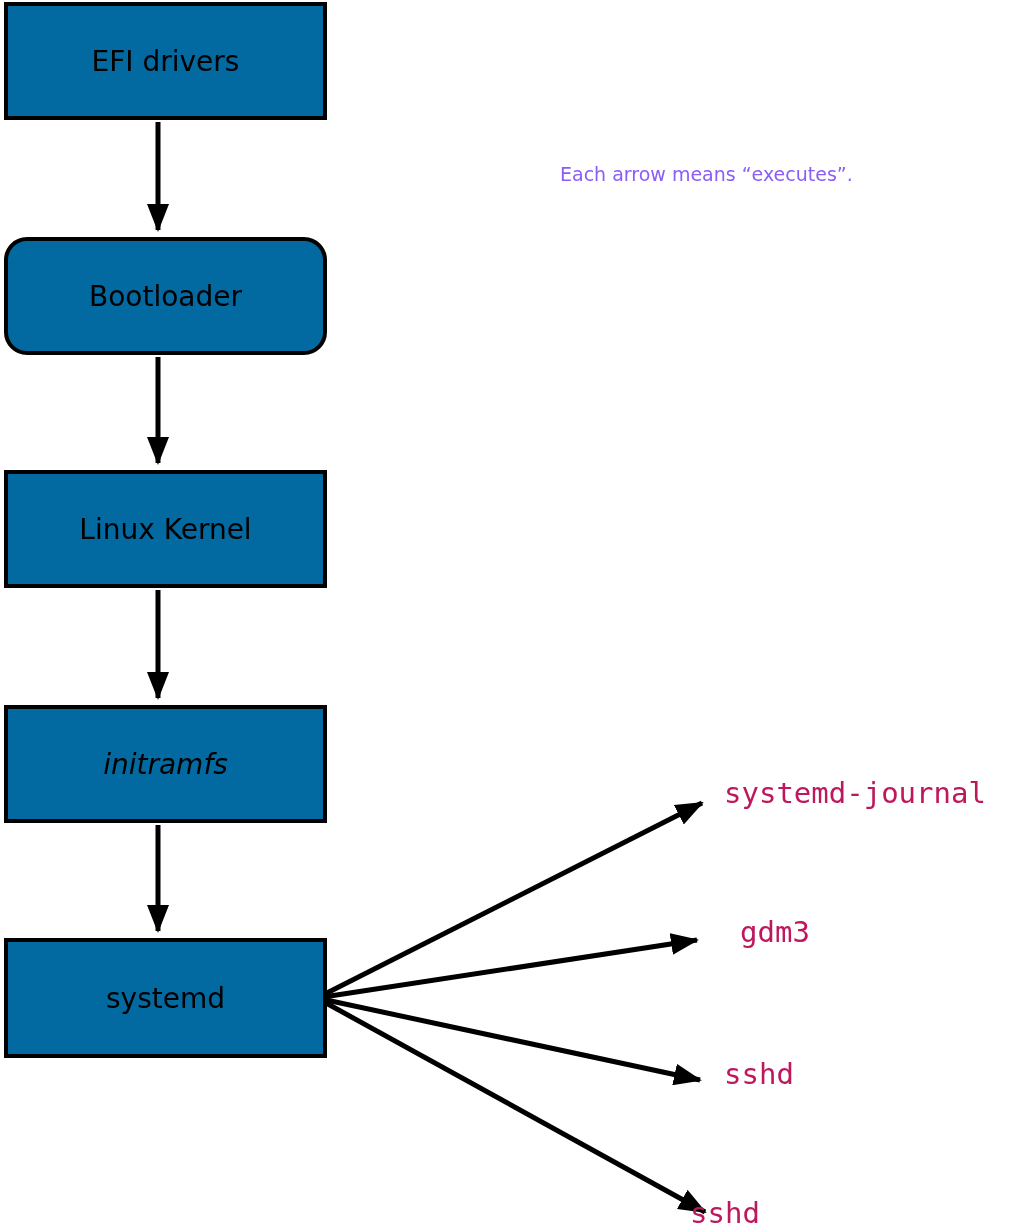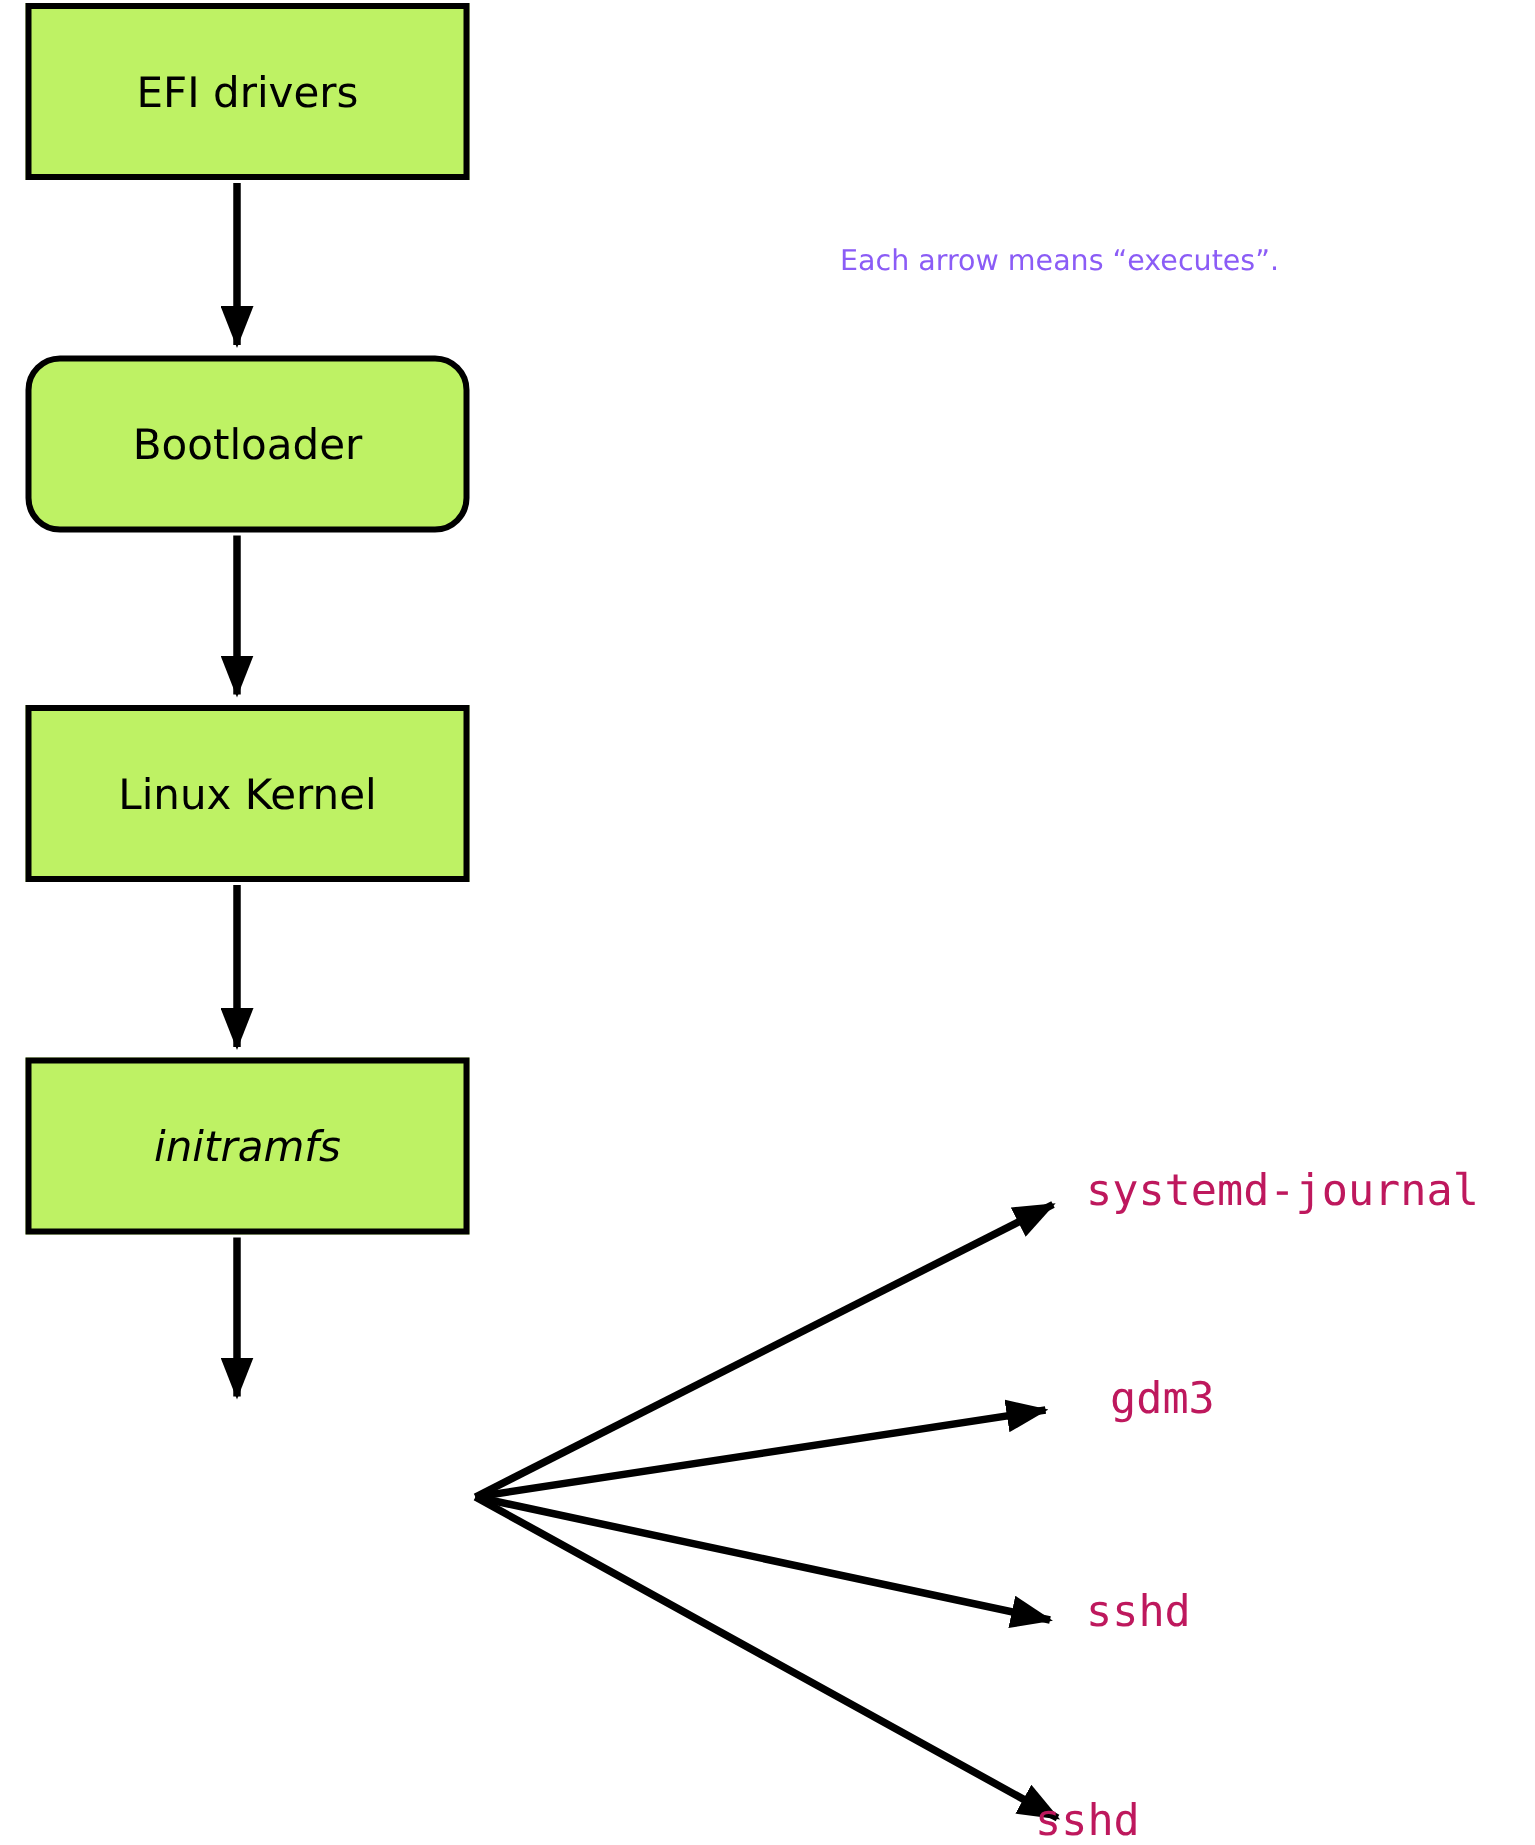--- a/index.html
+++ b/index.html
@@ -17,26 +17,26 @@
   }
   .arrows {
     position: absolute;
     left: 0;
     top: 0;
     width: 1023px;
     height: 1230px;
   }
   .box {
     position: absolute;
-    left: 17px;
-    width: 296px;
+    left: 4px;
+    width: 323px;
     height: 118px;
     box-sizing: border-box;
     border: 4px solid #000000;
-    background: #bef264;
+    background: #0369a1;
     display: flex;
     align-items: center;
     justify-content: center;
     font-size: 28px;
     color: #000000;
   }
   .note {
     position: absolute;
     left: 560px;
     top: 163px;
@@ -80,20 +80,23 @@
   </div>
   <div class="box" style="top:237px;border-radius:23px;">
     <span>Bootloader</span>
   </div>
   <div class="box" style="top:470px;">
     <span>Linux Kernel</span>
   </div>
   <div class="box" style="top:705px;font-style:italic;">
     <span>initramfs</span>
   </div>
+  <div class="box" style="top:938px;height:120px;">
+    <span>systemd</span>
+  </div>
 
   <div class="note">Each arrow means “executes”.</div>
 
   <div class="target" style="left:724px;top:776px;">systemd-journal</div>
   <div class="target" style="left:724px;top:915px;margin-left:16px;">gdm3</div>
   <div class="target" style="left:724px;top:1057px;">sshd</div>
   <div class="target" style="left:690px;top:1196px;">sshd</div>
 
 </div>
 

